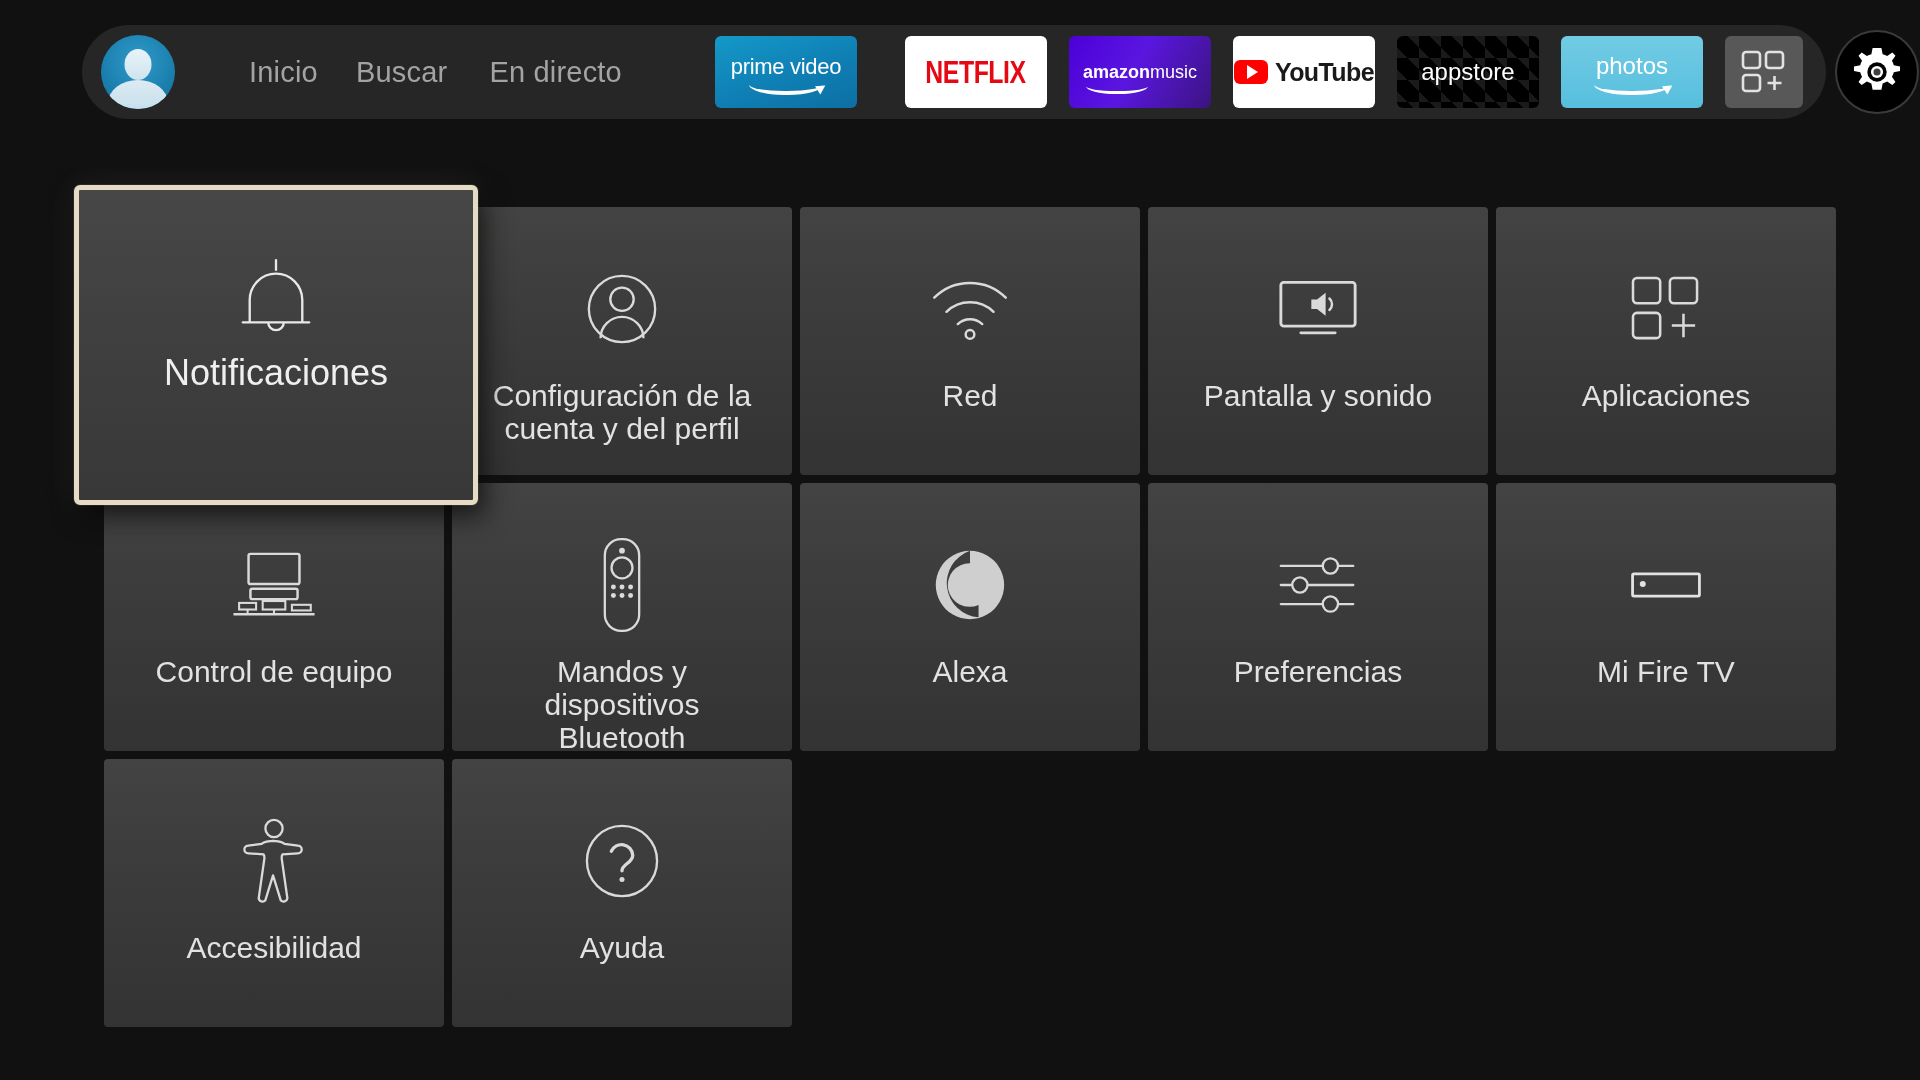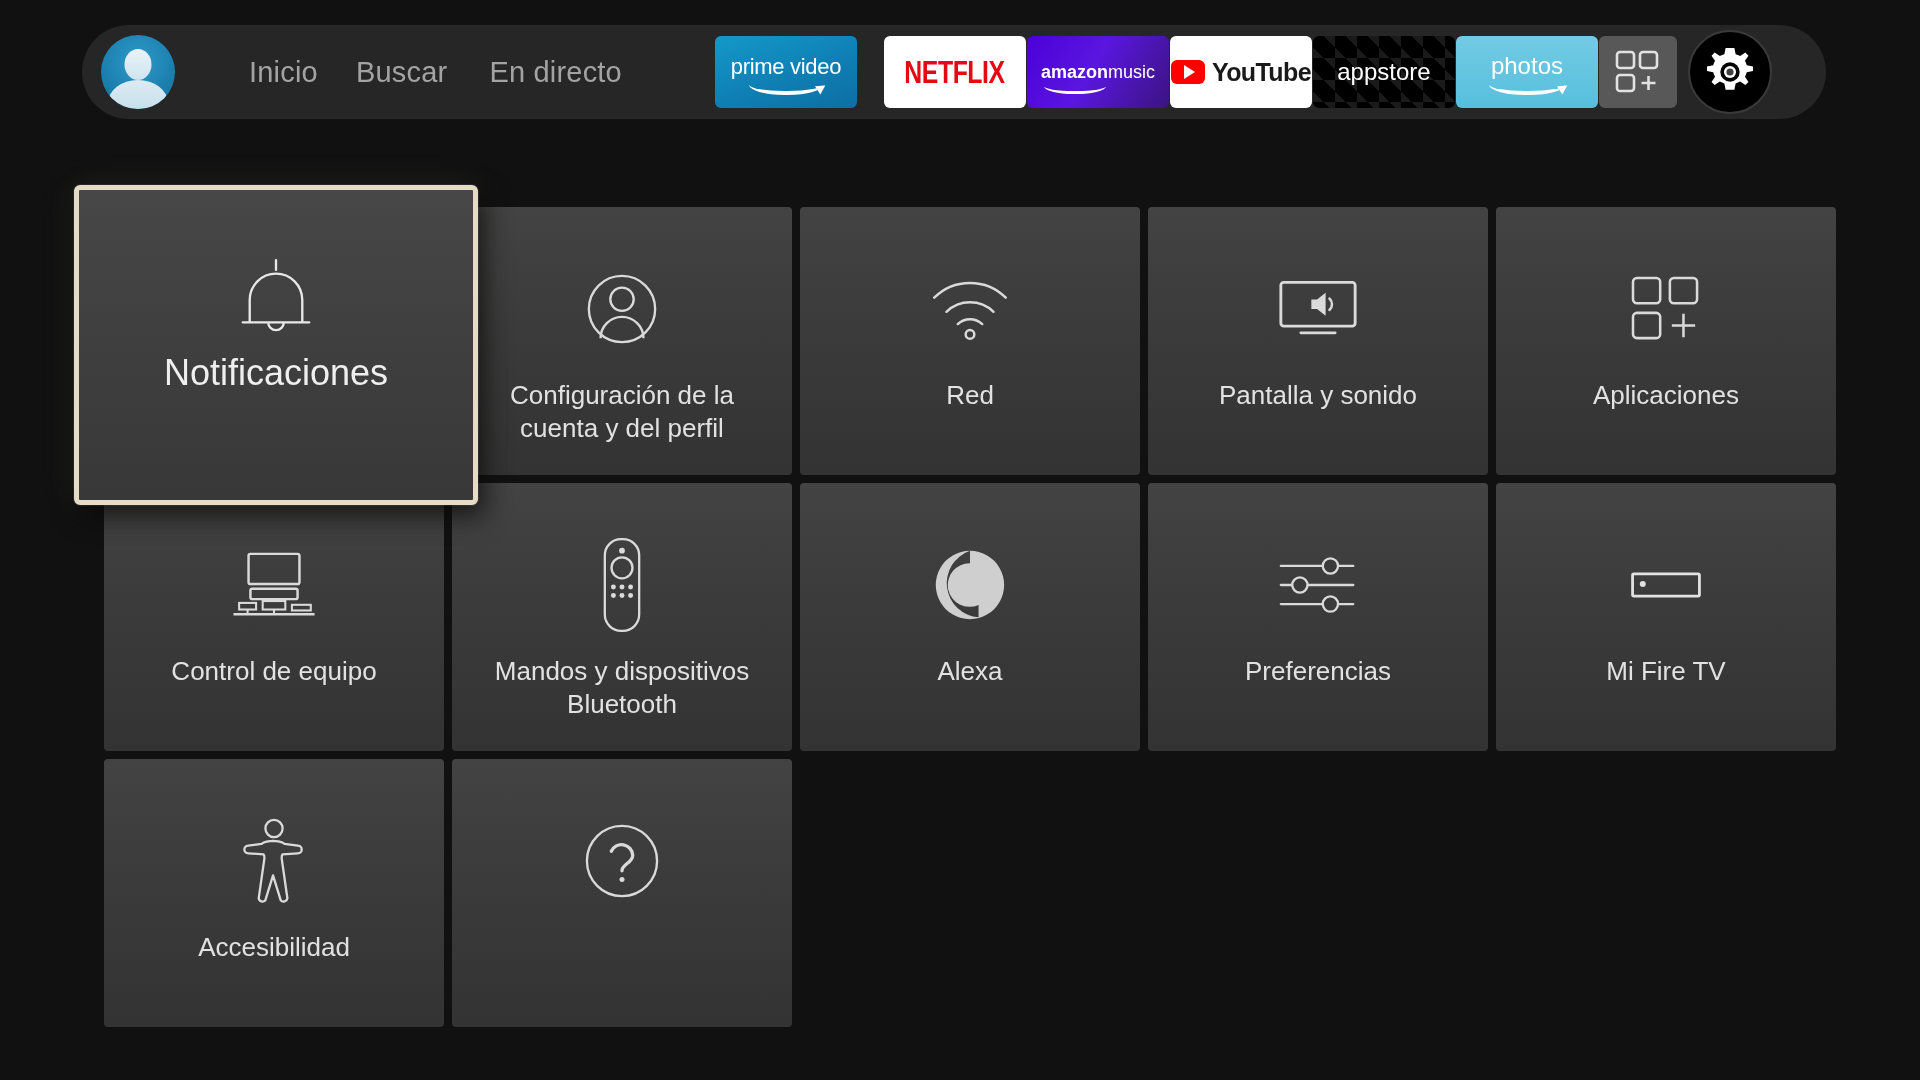--- a/index.html
+++ b/index.html
@@ -73,21 +73,21 @@
     font-family: "Liberation Sans", sans-serif;
   }
   #nav-inicio { margin-left: 74px; }
   #nav-buscar { margin-left: 38px; }
   #nav-endirecto { margin-left: 42px; }
 
   #app-strip {
     display: flex;
     align-items: center;
     margin-left: 93px;
-    gap: 1px;
+    gap: 22px;
   }
 
   .app-tile {
     width: 142px;
     height: 72px;
     border-radius: 6px;
     display: flex;
     align-items: center;
     justify-content: center;
     position: relative;
@@ -296,21 +296,21 @@
     display: flex;
     align-items: center;
     justify-content: center;
   }
 
   .tile .tile-label {
     margin-top: 22px;
     width: 290px;
     text-align: center;
     color: #e2e2e2;
-    font-size: 26px;
+    font-size: 30px;
     line-height: 33px;
     font-family: "Liberation Sans", sans-serif;
   }
 
   
   #tile-notificaciones {
     position: absolute;
     left: 74px;
     top: 185px;
     width: 404px;
@@ -541,20 +541,21 @@
       </div>
 
       <div class="tile">
         <div class="tile-icon">
           <svg class="icon-svg" width="76" height="76" viewBox="0 0 78 78">
             <circle cx="39" cy="39" r="36" fill="none" stroke="#dadada" stroke-width="2.4"></circle>
             <path d="M28 29 a11.5 11.5 0 0 1 22 4 c0 8 -11 9 -11 16" fill="none" stroke="#dadada" stroke-width="3.4" stroke-linecap="round"></path>
             <circle cx="39" cy="58" r="2.6" fill="#dadada"></circle>
           </svg>
         </div>
+        <div class="tile-label">Ayuda</div>
       </div>
     </div>
   </div>
 
   <div id="tile-notificaciones">
     <div class="tile-icon">
       <svg class="icon-svg" width="74" height="86" viewBox="0 0 76 88">
         <path d="M38 4 V14" stroke="#e8e8e8" stroke-width="2.4" stroke-linecap="round"></path>
         <path d="M11 68 V45 a27 27 0 0 1 54 0 V68" fill="none" stroke="#e8e8e8" stroke-width="2.4"></path>
         <path d="M4 68 H72" stroke="#e8e8e8" stroke-width="2.4" stroke-linecap="round"></path>

